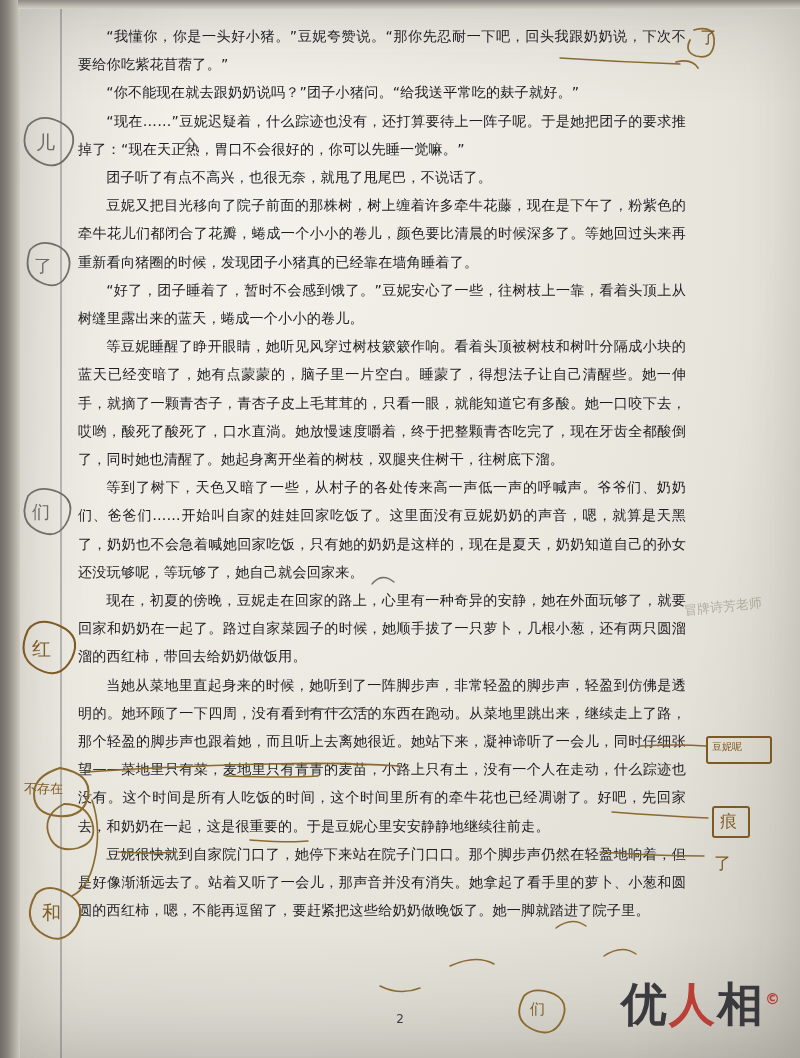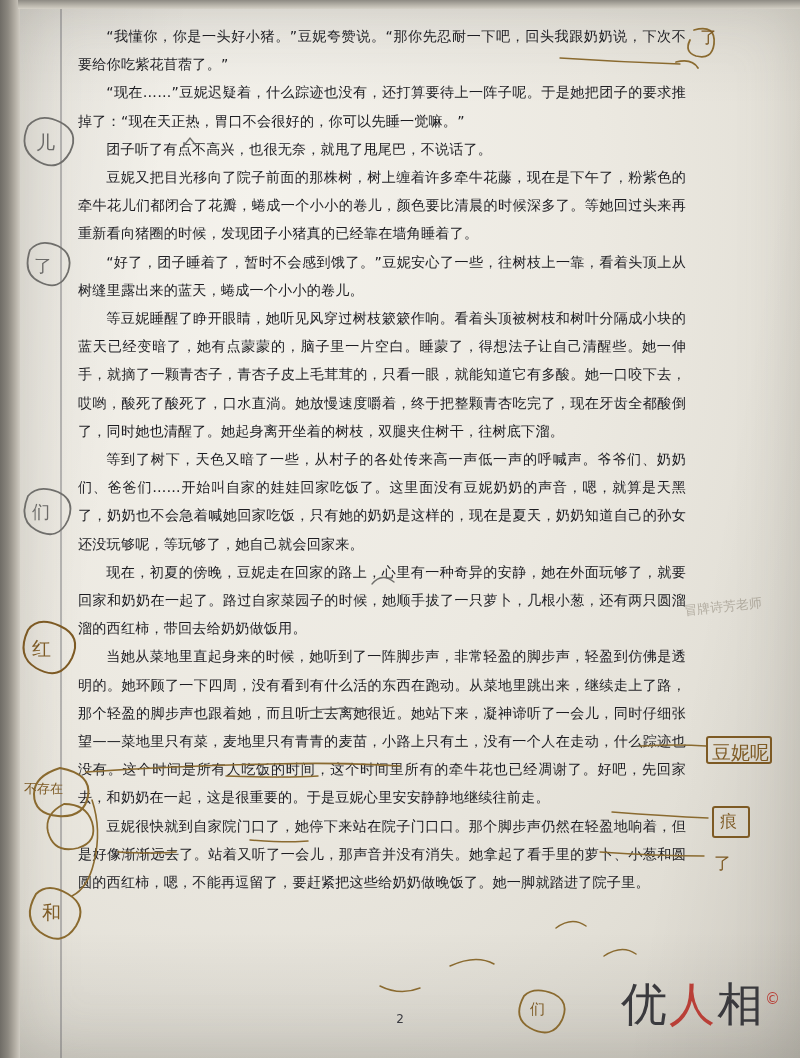--- a/index.html
+++ b/index.html
@@ -115,21 +115,21 @@
     left: 0; top: 0;
     width: 800px; height: 1058px;
     pointer-events: none;
   }
   
   .watermark {
     position: absolute;
     right: 18px;
     bottom: 22px;
     font-size: 46px;
-    font-weight: normal;
+    font-weight: bold;
     color: #2e2e33;
     font-family: "DejaVu Sans", sans-serif;
     letter-spacing: 2px;
     opacity: 0.92;
     text-align: center;
   }
   .watermark .red { color: #b8342c; }
   .watermark .cmark {
     font-size: 15px;
     vertical-align: super;
@@ -147,20 +147,21 @@
 
 <div id="page">
 
   <div class="paper"></div>
   <div class="binding"></div>
   <div class="top-edge"></div>
   <div class="ruled-line"></div>
 
   <div class="body-text">
     <p>“我懂你，你是一头好小猪。”豆妮夸赞说。“那你先忍耐一下吧，回头我跟奶奶说，下次不要给你吃紫花苜蓿了。”</p>
+    <p>“你不能现在就去跟奶奶说吗？”团子小猪问。“给我送平常吃的麸子就好。”</p>
     <p>“现在……”豆妮迟疑着，什么踪迹也没有，还打算要待上一阵子呢。于是她把团子的要求推掉了：“现在天正热，胃口不会很好的，你可以先睡一觉嘛。”</p>
     <p>团子听了有点不高兴，也很无奈，就甩了甩尾巴，不说话了。</p>
     <p>豆妮又把目光移向了院子前面的那株树，树上缠着许多牵牛花藤，现在是下午了，粉紫色的牵牛花儿们都闭合了花瓣，蜷成一个小小的卷儿，颜色要比清晨的时候深多了。等她回过头来再重新看向猪圈的时候，发现团子小猪真的已经靠在墙角睡着了。</p>
     <p>“好了，团子睡着了，暂时不会感到饿了。”豆妮安心了一些，往树枝上一靠，看着头顶上从树缝里露出来的蓝天，蜷成一个小小的卷儿。</p>
     <p>等豆妮睡醒了睁开眼睛，她听见风穿过树枝簌簌作响。看着头顶被树枝和树叶分隔成小块的蓝天已经变暗了，她有点蒙蒙的，脑子里一片空白。睡蒙了，得想法子让自己清醒些。她一伸手，就摘了一颗青杏子，青杏子皮上毛茸茸的，只看一眼，就能知道它有多酸。她一口咬下去，哎哟，酸死了酸死了，口水直淌。她放慢速度嚼着，终于把整颗青杏吃完了，现在牙齿全都酸倒了，同时她也清醒了。她起身离开坐着的树枝，双腿夹住树干，往树底下溜。</p>
     <p>等到了树下，天色又暗了一些，从村子的各处传来高一声低一声的呼喊声。爷爷们、奶奶们、爸爸们……开始叫自家的娃娃回家吃饭了。这里面没有豆妮奶奶的声音，嗯，就算是天黑了，奶奶也不会急着喊她回家吃饭，只有她的奶奶是这样的，现在是夏天，奶奶知道自己的孙女还没玩够呢，等玩够了，她自己就会回家来。</p>
     <p>现在，初夏的傍晚，豆妮走在回家的路上，心里有一种奇异的安静，她在外面玩够了，就要回家和奶奶在一起了。路过自家菜园子的时候，她顺手拔了一只萝卜，几根小葱，还有两只圆溜溜的西红柿，带回去给奶奶做饭用。</p>
     <p>当她从菜地里直起身来的时候，她听到了一阵脚步声，非常轻盈的脚步声，轻盈到仿佛是透明的。她环顾了一下四周，没有看到有什么活的东西在跑动。从菜地里跳出来，继续走上了路，那个轻盈的脚步声也跟着她，而且听上去离她很近。她站下来，凝神谛听了一会儿，同时仔细张望——菜地里只有菜，麦地里只有青青的麦苗，小路上只有土，没有一个人在走动，什么踪迹也没有。这个时间是所有人吃饭的时间，这个时间里所有的牵牛花也已经凋谢了。好吧，先回家去，和奶奶在一起，这是很重要的。于是豆妮心里安安静静地继续往前走。</p>
     <p>豆妮很快就到自家院门口了，她停下来站在院子门口口。那个脚步声仍然在轻盈地响着，但是好像渐渐远去了。站着又听了一会儿，那声音并没有消失。她拿起了看手里的萝卜、小葱和圆圆的西红柿，嗯，不能再逗留了，要赶紧把这些给奶奶做晚饭了。她一脚就踏进了院子里。</p>
   </div>
@@ -211,21 +212,21 @@
     </g>
   </svg>
 
   <div class="ann brown" style="left:700px; top:26px; font-size:17px;">了</div>
   <div class="ann pencil" style="left:36px; top:130px; font-size:19px;">儿</div>
   <div class="ann pencil" style="left:34px; top:254px; font-size:18px;">了</div>
   <div class="ann pencil" style="left:32px; top:500px; font-size:18px;">们</div>
   <div class="ann brown" style="left:32px; top:636px; font-size:19px;">红</div>
   <div class="ann brown" style="left:24px; top:780px; font-size:13px;">不存在</div>
   <div class="ann brown" style="left:42px; top:900px; font-size:19px;">和</div>
-  <div class="ann brown" style="left:712px; top:740px; font-size:19px;">豆妮呢</div>
+  <div class="ann brown" style="left:712px; top:740px; font-size:10px;">豆妮呢</div>
   <div class="ann brown" style="left:720px; top:810px; font-size:17px;">痕</div>
   <div class="ann brown" style="left:714px; top:852px; font-size:17px;">了</div>
   <div class="ann brown" style="left:530px; top:1000px; font-size:15px;">们</div>
 
   <div class="box" style="left:706px; top:736px; width:62px; height:24px;"></div>
   <div class="box" style="left:712px; top:806px; width:34px; height:28px;"></div>
 
   <div class="faint" style="left:684px; top:598px;">冒牌诗芳老师</div>
 
   <div class="watermark">

